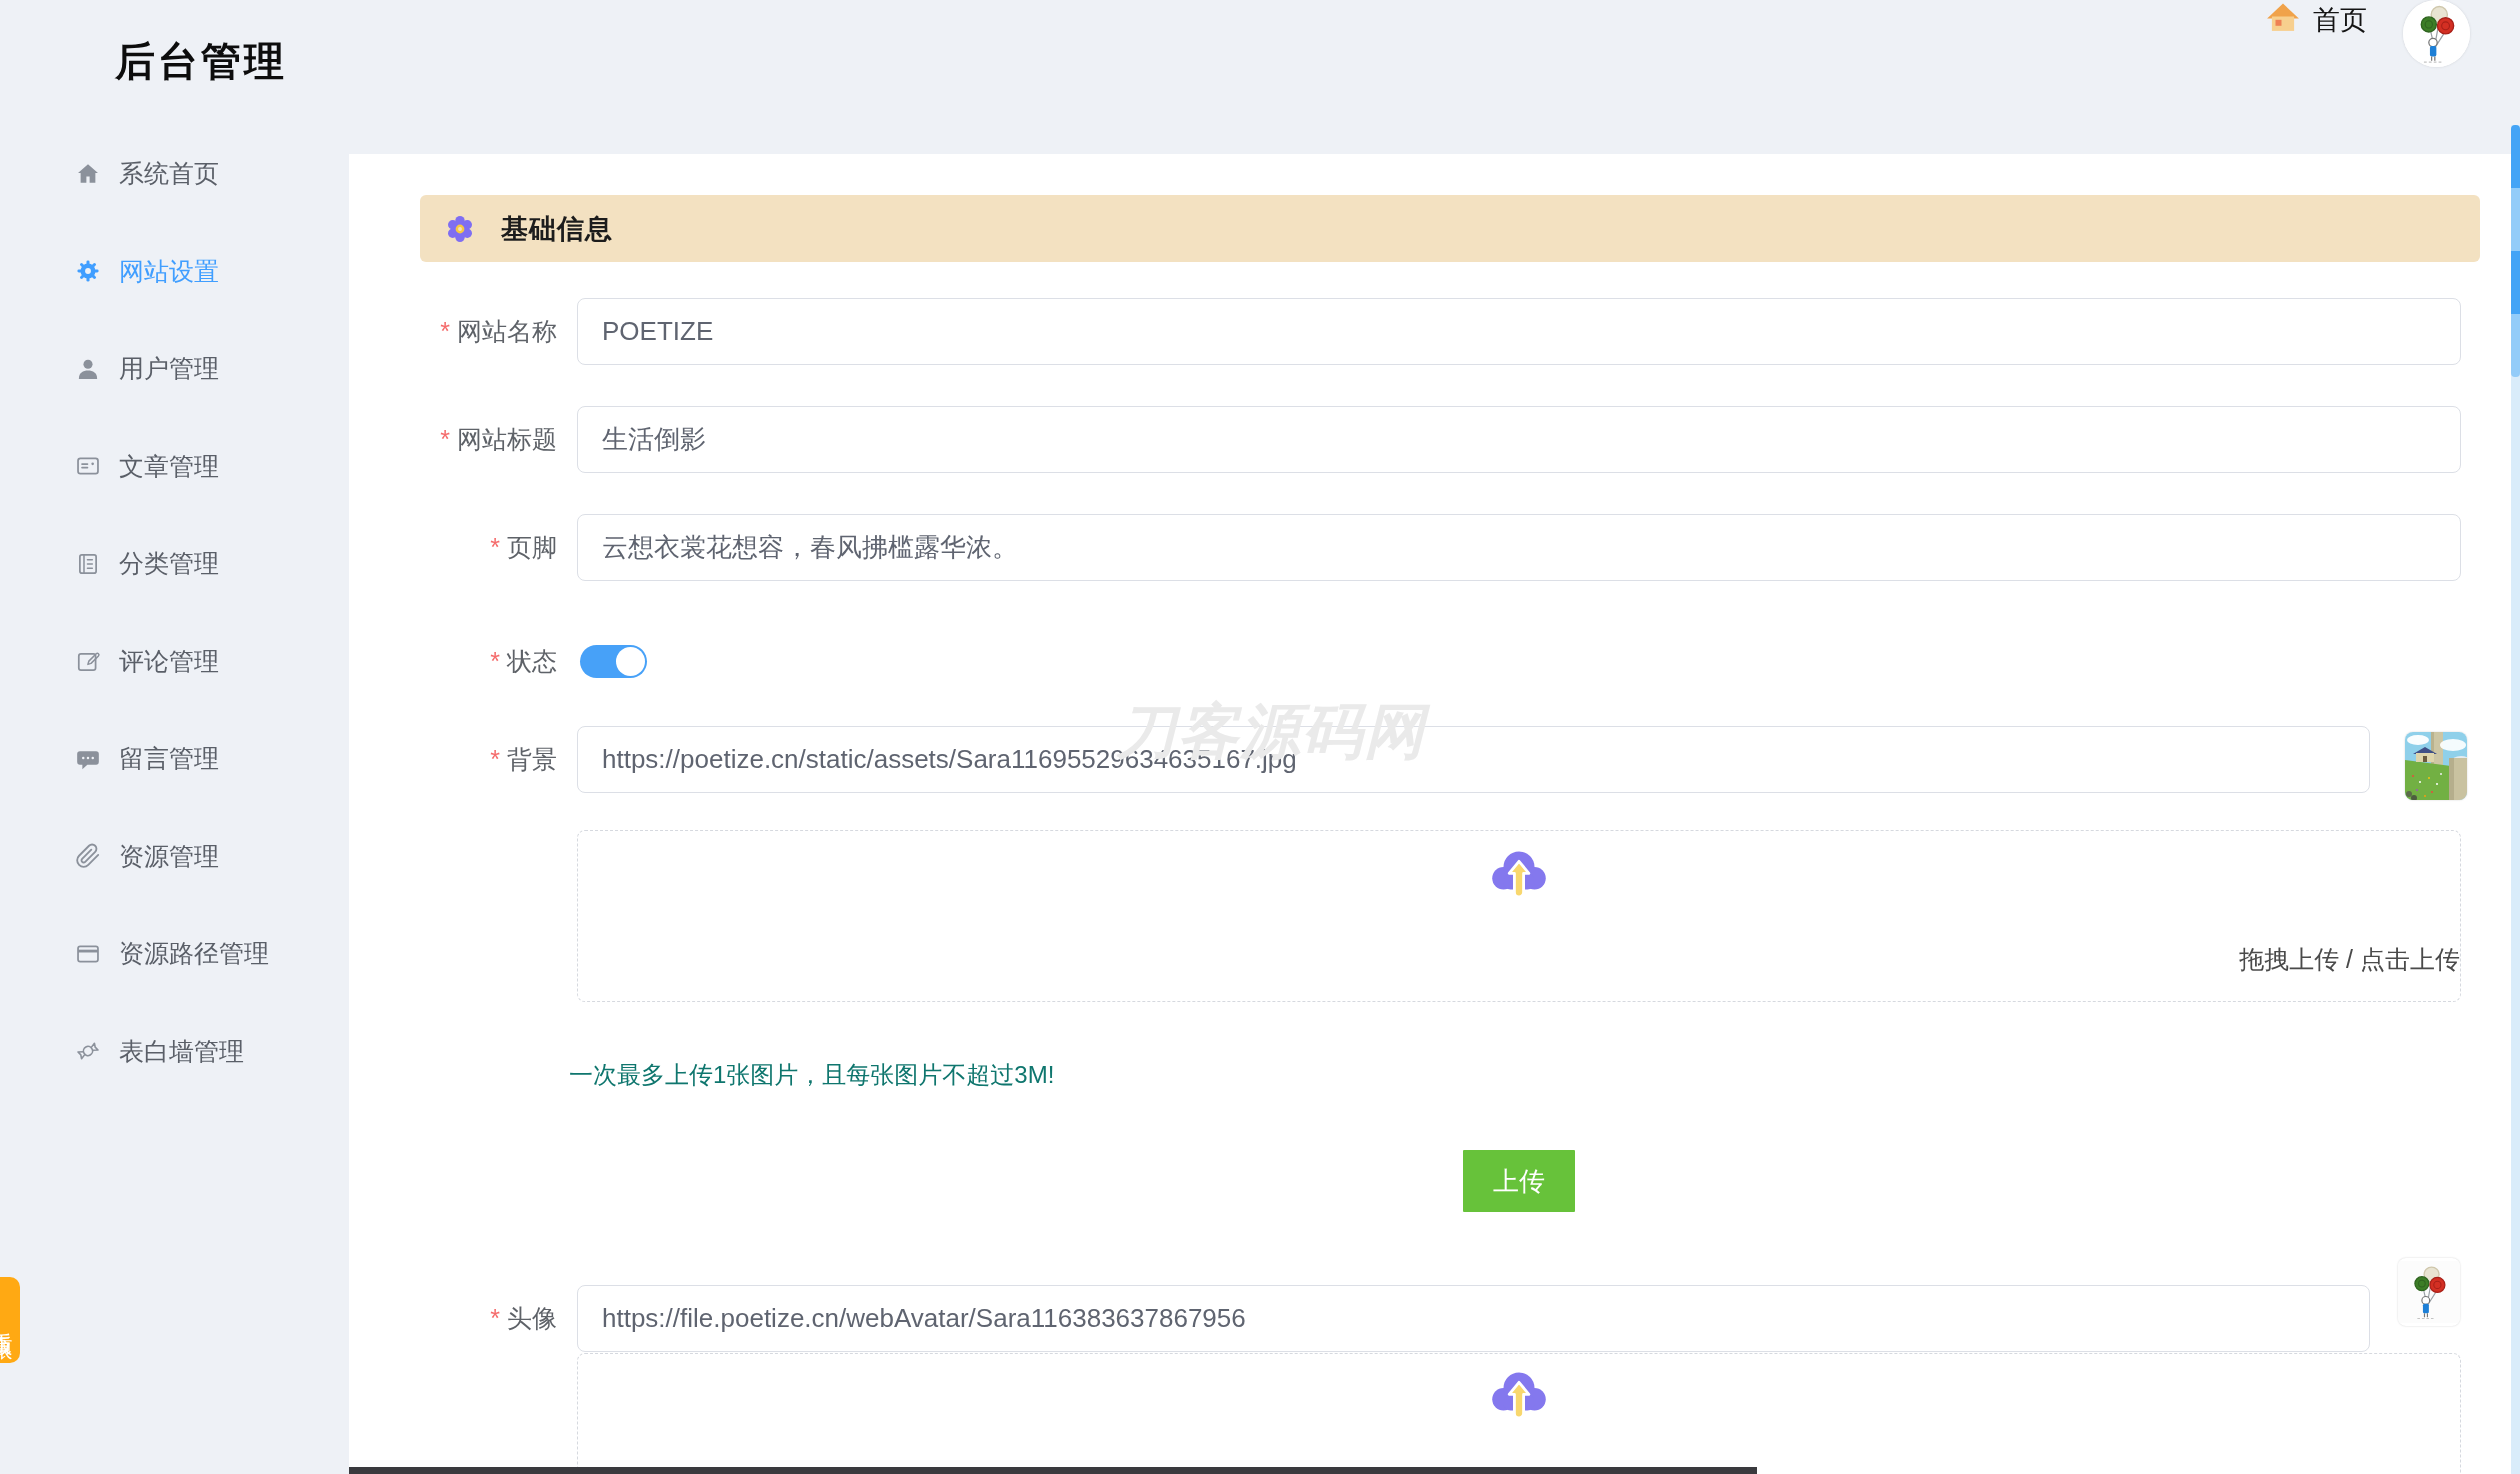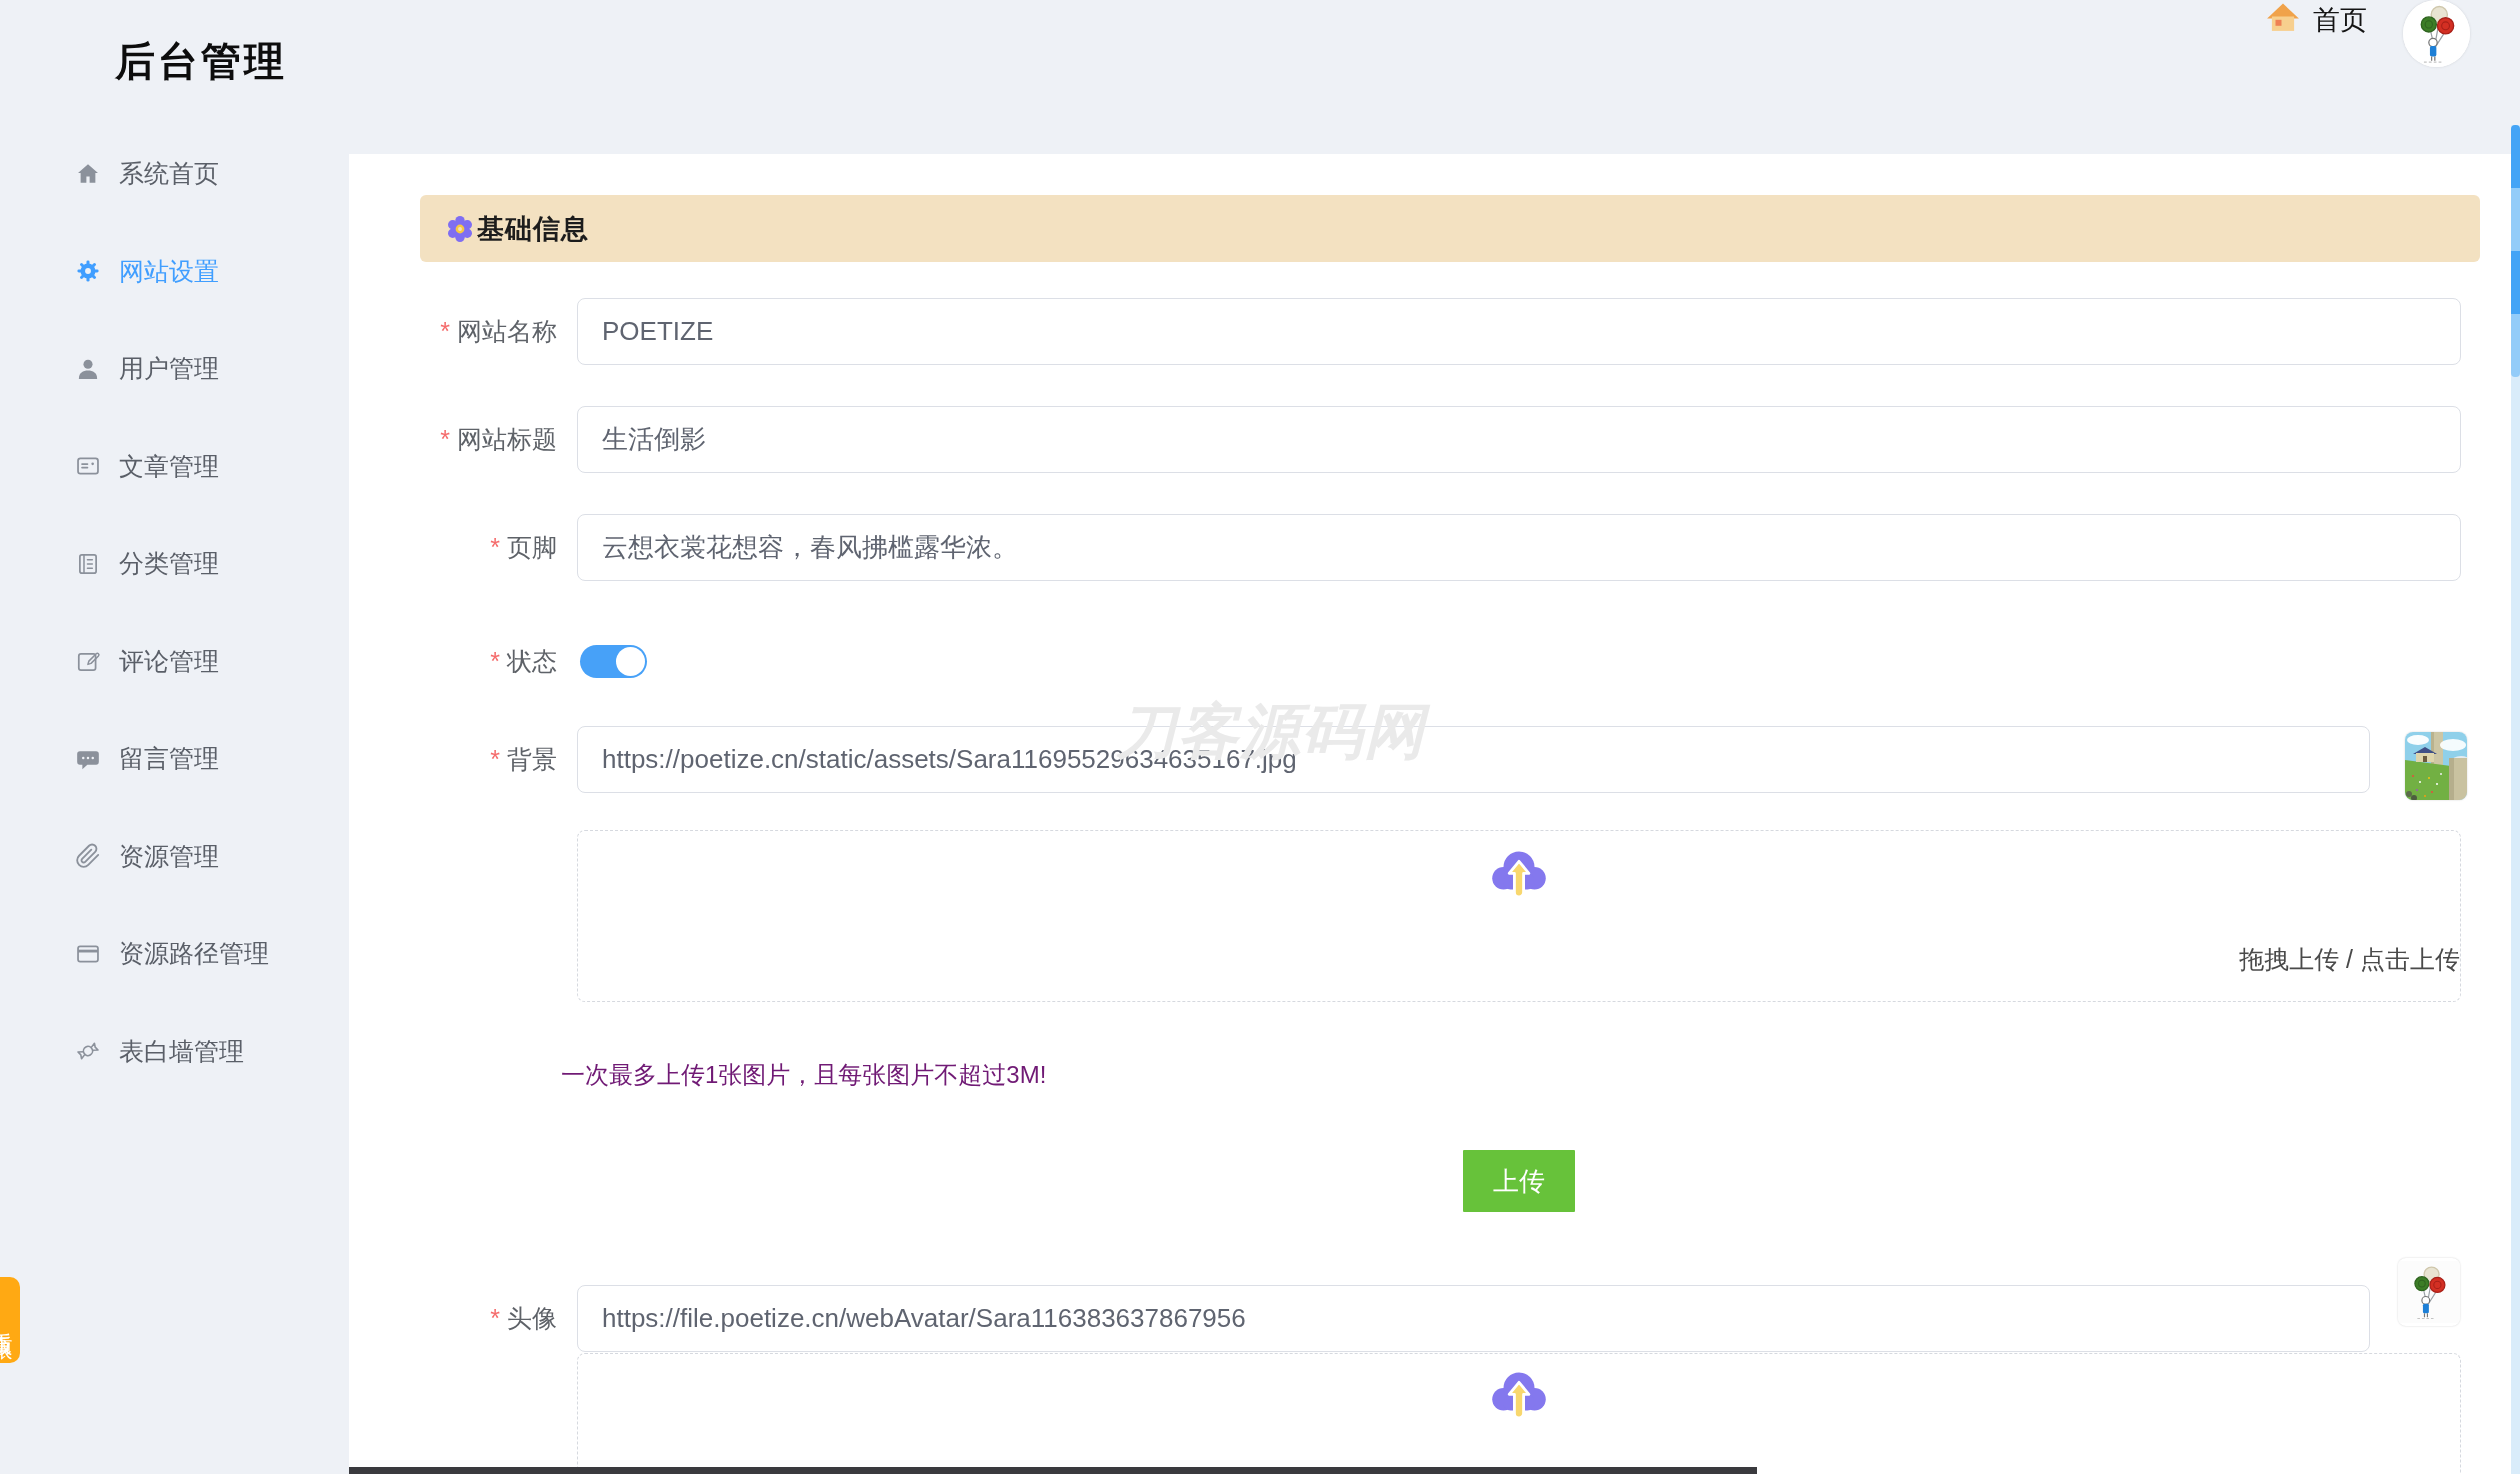--- a/index.html
+++ b/index.html
@@ -20,21 +20,21 @@
   
   .sidebar { position:absolute; left:0; top:125px; width:349px; height:1349px; background:#eef1f6; z-index:4;padding-left:29px; }
   .side-item { height:97.5px; display:flex; align-items:center; padding-left:46px; gap:18px; cursor:pointer; color:#5a5f68; }
   .side-item .side-icon { width:26px; height:26px; color:#8b919b; flex:0 0 26px; }
   .side-icon svg { width:26px; height:26px; display:block; }
   .side-label { font-size:25px; white-space:nowrap; }
   .side-item.active { color:#409eff; }
   .side-item.active .side-icon { color:#409eff; }
   
   .main { position:absolute; left:349px; top:125px; width:2162px; height:1349px; background:#ffffff; overflow:hidden; z-index:3; }
-  .section-bar { position:absolute; left:71px; top:70px; width:2060px; height:67px; background:#f3e1c1; border-radius:6px; display:flex; align-items:center; padding-left:25px; gap:2px; }
+  .section-bar { position:absolute; left:71px; top:70px; width:2060px; height:67px; background:#f3e1c1; border-radius:6px; display:flex; align-items:center; padding-left:25px; gap:26px; }
   .section-bar svg { width:30px; height:30px; display:block; }
   .section-title { font-size:27px; font-weight:bold; color:#1c1c1c; letter-spacing:1px; }
   .form-row { position:absolute; left:0; width:1900px; height:67px; }
   .form-label { position:absolute; left:0; top:0; width:208px; height:67px; line-height:67px; text-align:right; font-size:25px; color:#5e6268; white-space:nowrap; }
   .req { color:#f56c6c; margin-right:7px; font-size:25px; }
   .form-input { position:absolute; left:228px; top:0; height:67px; border:1px solid #dcdfe6; border-radius:8px; background:#fff; font-size:26px; color:#5f6470; padding:0 24px; outline:none; font-family:"Liberation Sans","DejaVu Sans",sans-serif; }
   .w-full { width:1884px; }
   .w-short { width:1793px; }
   
   .row-status { height:33px; }
@@ -44,21 +44,21 @@
   
   .thumb { position:absolute; width:62px; height:68px; border-radius:8px; overflow:hidden; cursor:pointer; box-shadow:0 0 2px rgba(0,0,0,.18); background:#fff; }
   .thumb svg { width:100%; height:100%; display:block; }
   
   .dropzone { position:absolute; left:228px; width:1884px; border:1px dashed #d6d9df; border-radius:8px; background:#fff; cursor:pointer; }
   .dz-1 { top:705px; height:172px; }
   .dz-2 { top:1228px; height:240px; }
   .cloud { position:absolute; left:50%; transform:translateX(-50%); width:68px; height:62px; }
   .cloud svg { width:100%; height:100%; display:block; }
   .drop-text { position:absolute; left:0; right:0; top:112px; text-align:right; font-size:25px; color:#4a4a4a; }
-  .upload-note { position:absolute; left:212px; top:934px; font-size:24px; color:#701a75; }
+  .upload-note { position:absolute; left:220px; top:934px; font-size:24px; color:#0f766e; }
   .upload-btn { position:absolute; left:1114px; top:1025px; width:112px; height:62px; background:#67c23a; border:none; border-radius:1px; color:#ffffff; font-size:26px; cursor:pointer; font-family:"Liberation Sans","DejaVu Sans",sans-serif; }
   
   .watermark { position:absolute; left:1116px; top:692px; font-size:60px; font-weight:bold; font-style:italic; color:#eaeaea; letter-spacing:2px; z-index:40; pointer-events:none; white-space:nowrap; }
   
   .scrollbar { position:absolute; left:2511px; top:125px; width:9px; height:1349px; background:#d9ecfa; z-index:6; }
   .scroll-thumb { position:absolute; left:0; top:0; width:9px; height:252px; border-radius:4px;
      background:repeating-linear-gradient(to bottom,#44a4f6 0px,#44a4f6 63px,#93ccf9 63px,#93ccf9 126px); cursor:pointer; }
   
   .side-badge { position:absolute; left:-16px; top:1277px; width:36px; height:86px; background:#ffa913; border-radius:10px; z-index:60;
      display:flex; align-items:center; justify-content:center; writing-mode:vertical-rl; color:#fff; font-size:21px; letter-spacing:3px; cursor:pointer; }

